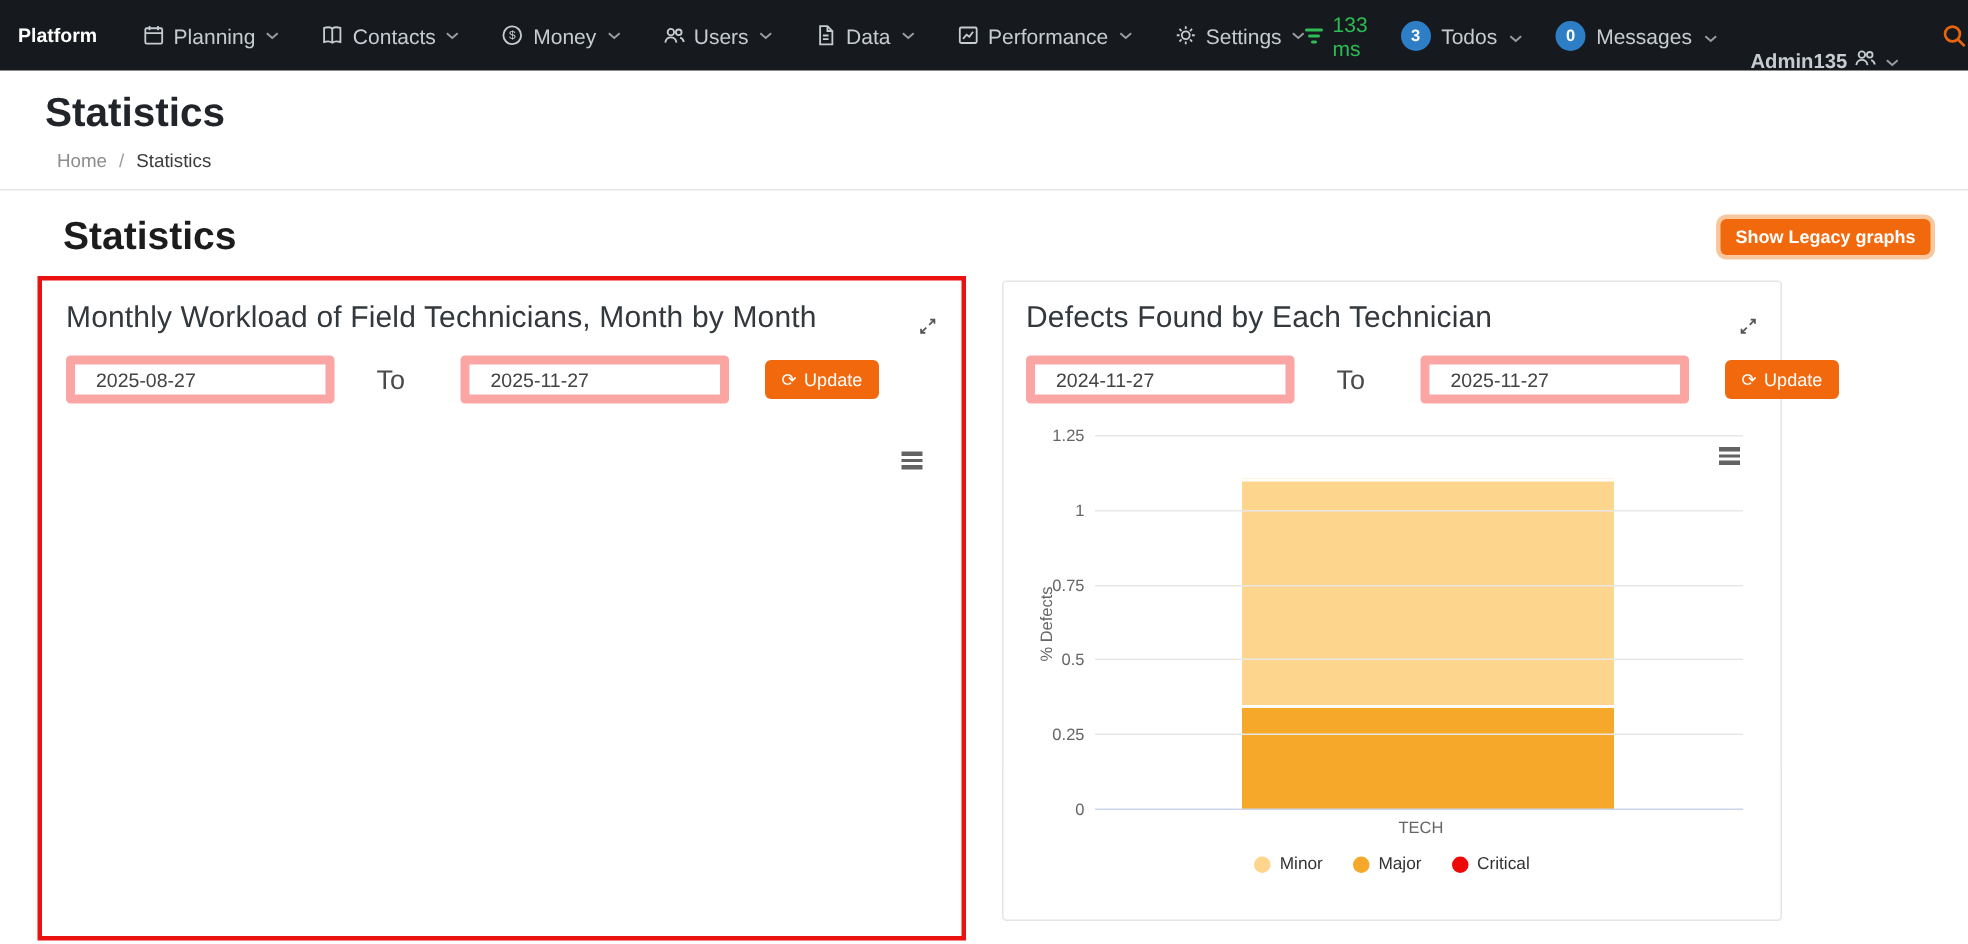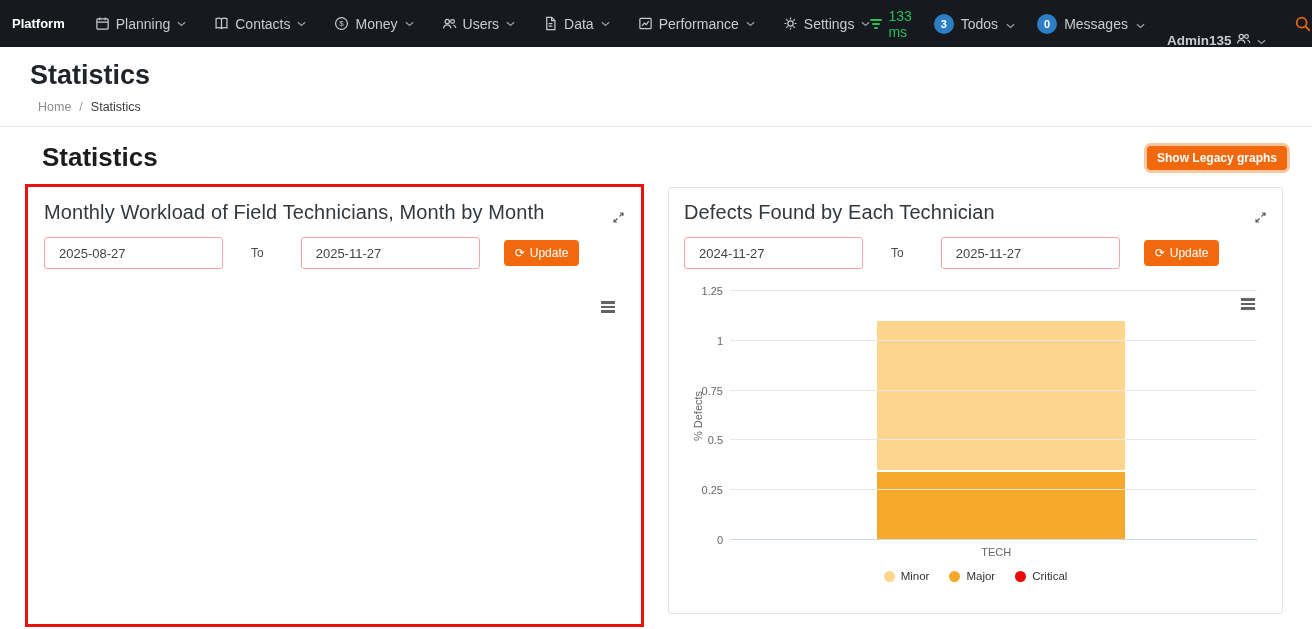--- a/index.html
+++ b/index.html
@@ -37,28 +37,28 @@
     margin:15px 25px 11px 42px; }
   .section-title { font-size:26px; font-weight:700; color:#1c1c1c; }
   .legacy-btn { background:var(--accent,#f2690d); color:#fff; border:none; border-radius:4px;
     font-size:12px; font-weight:700; padding:5px 10px; cursor:pointer;
     box-shadow:0 0 0 3px rgba(242,130,40,.45); font-family:inherit; }
 
   
   .panels { display:flex; gap:24px; margin:0 25px; align-items:flex-start; }
   .panel { background:#fff; position:relative; }
   .panel-left { width:619px; height:443px; border:3px solid var(--annotation-red,#ec1111); padding:14px 16px; }
-  .panel-right { width:615px; height:427px; border:1px solid #e4e4e4; border-radius:3px; padding:13px 15px; margin-top:3px; }
+  .panel-right { width:520px; height:427px; border:1px solid #e4e4e4; border-radius:3px; padding:13px 15px; margin-top:3px; }
   .panel-head { display:flex; align-items:flex-end; justify-content:space-between; }
   .panel-title { font-size:20px; font-weight:500; color:#33383d; letter-spacing:.1px; }
   .expand-btn { color:#555; cursor:pointer; margin-top:4px; display:flex; }
   .controls { margin-top:13px; display:flex; align-items:center; }
-  .date-input { width:179px; height:32px; border:1px solid #fca5a5; border-radius:3px;
+  .date-input { width:179px; height:32px; border:6px solid #fca5a5; border-radius:3px;
     font-size:13px; color:#434343; padding-left:14px; font-family:inherit; background:#fff; }
-  .to-label { font-size:12px; color:#4a4a4a; margin:0 37px 0 28px; }
+  .to-label { font-size:18px; color:#4a4a4a; margin:0 37px 0 28px; }
   .update-btn { background:var(--accent,#f2690d); color:#fff; border:none; border-radius:4px;
     font-size:12px; padding:6px 11px; margin-left:24px; cursor:pointer; display:flex;
     align-items:center; gap:5px; font-family:inherit; }
   .hamburger { position:absolute; top:108px; right:25px; display:flex; flex-direction:column;
     gap:2px; cursor:pointer; padding:2px; }
   .hamburger i { display:block; width:14px; height:2.5px; background:#636363; }
   .panel-left .hamburger { top:112px; right:24px; }
 
   
   .chart { position:absolute; left:0; top:0; width:100%; height:100%; font-size:11px; color:#666; }

